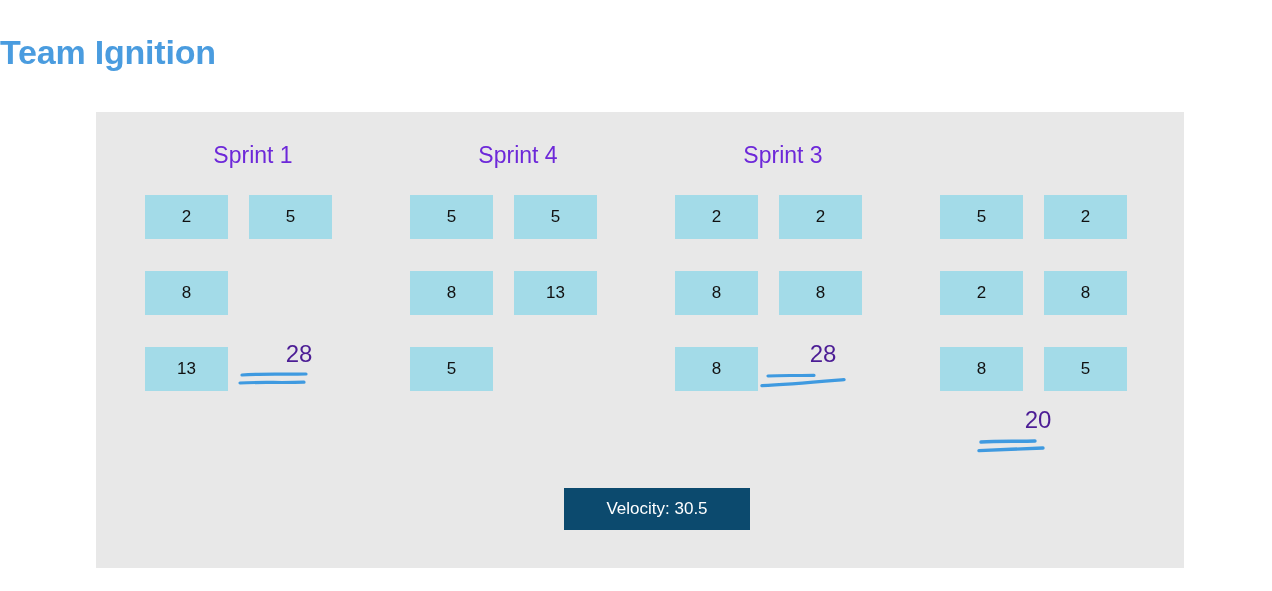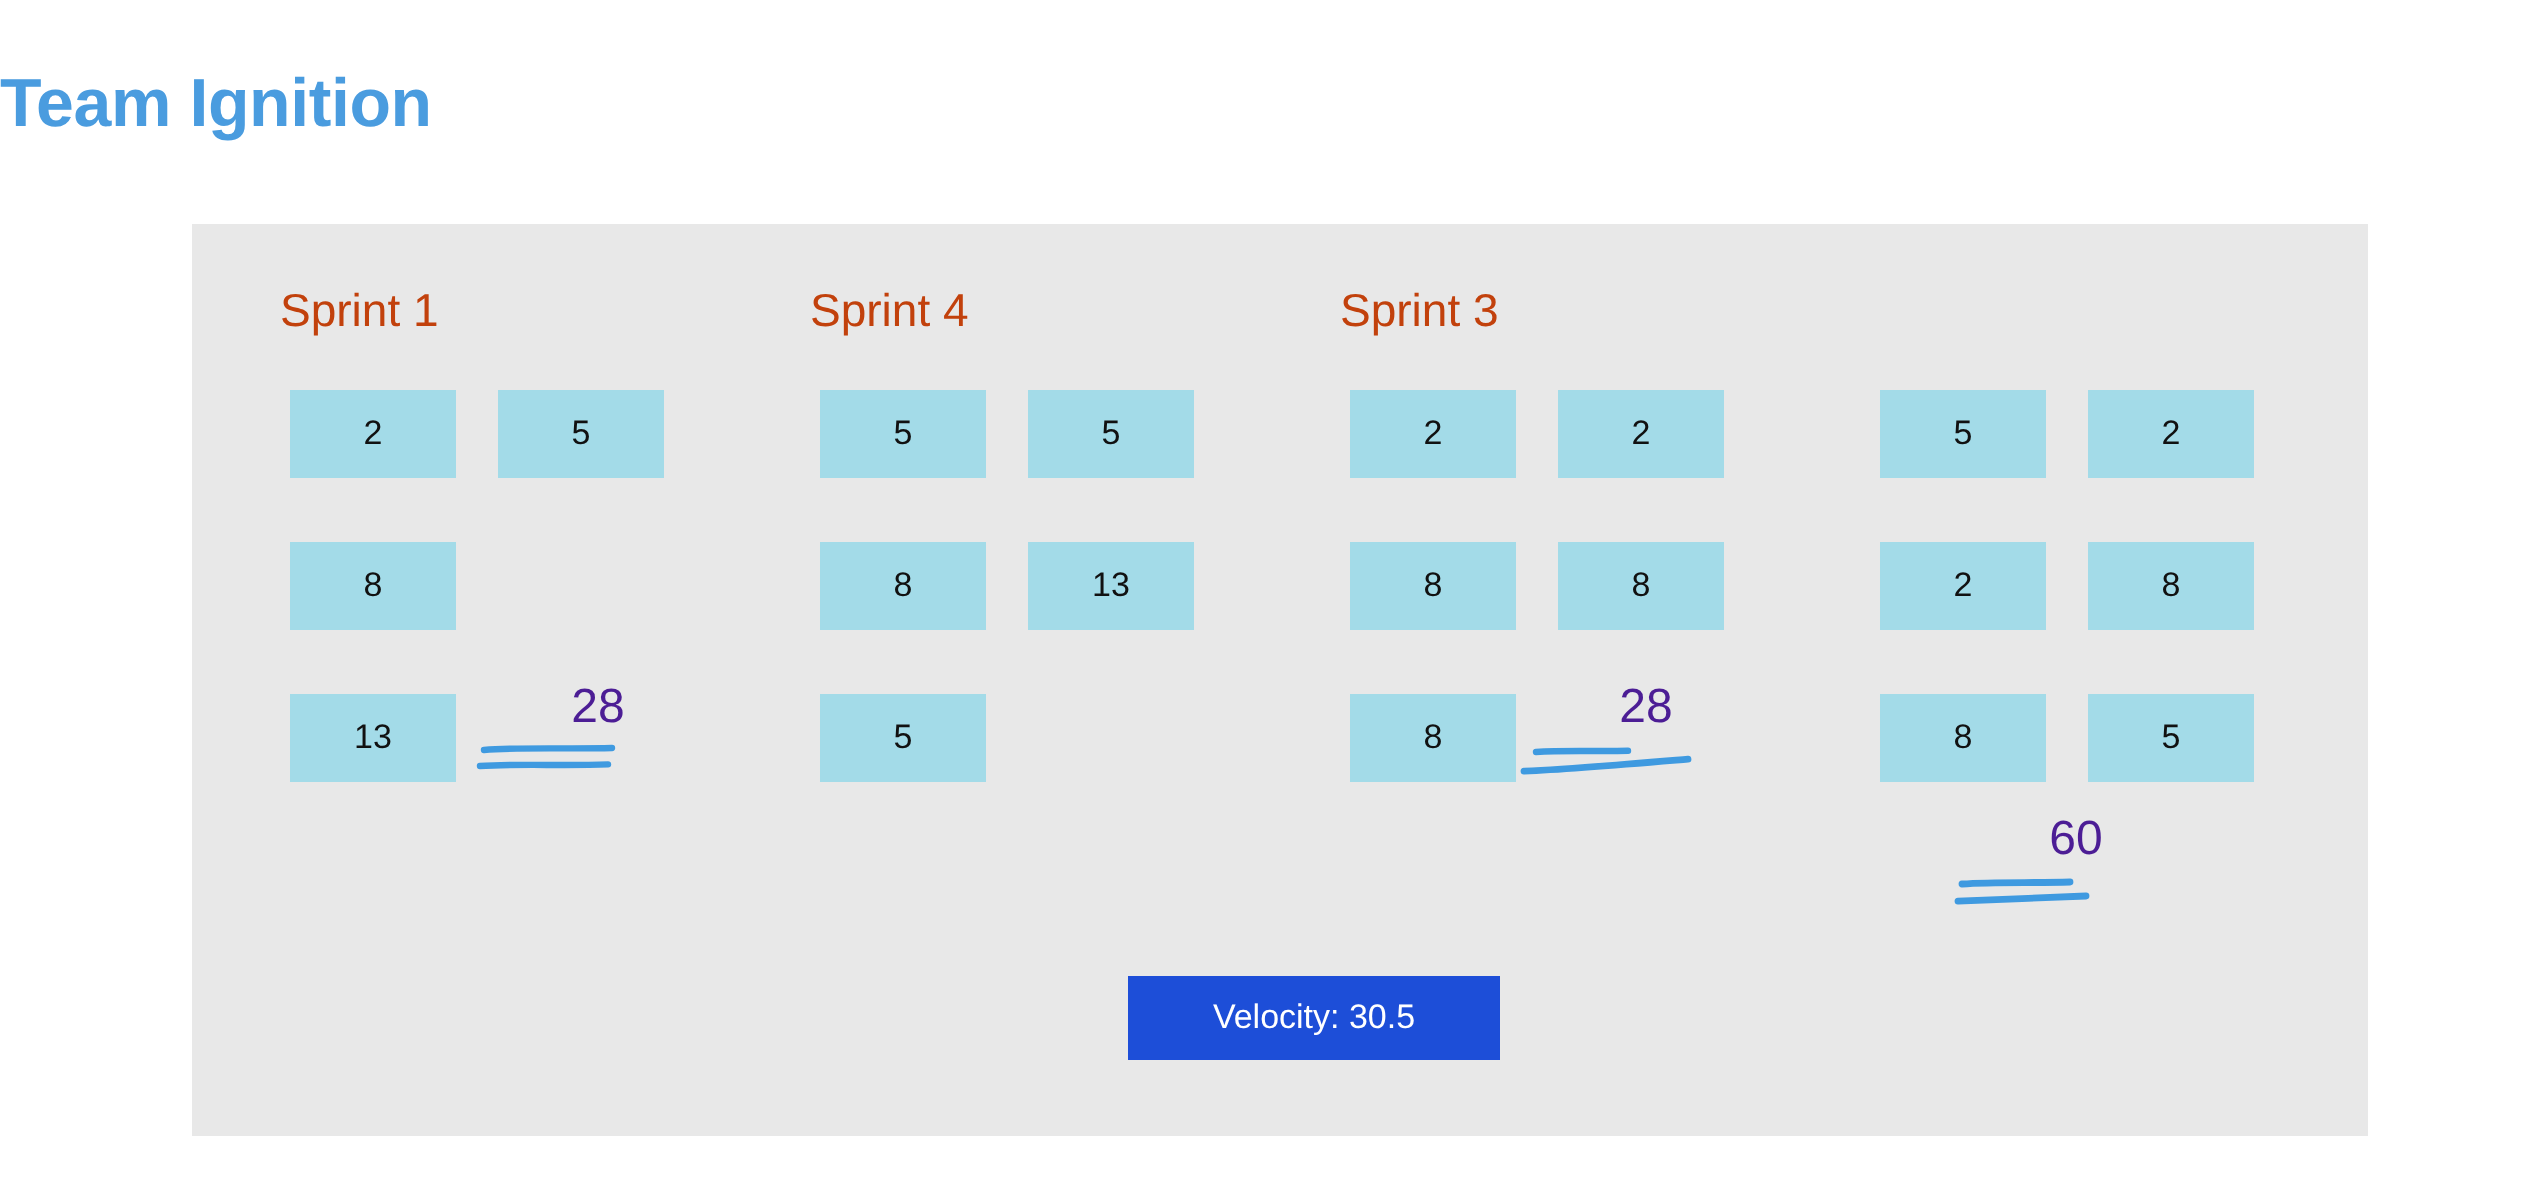--- a/index.html
+++ b/index.html
@@ -41,24 +41,25 @@
     height: 456px;
   }
   .col-0 { left: 32px; }
   .col-1 { left: 297px; }
   .col-2 { left: 562px; }
   .col-3 { left: 827px; }
 
   .sprint-header {
     position: absolute;
     top: 30px;
-    left: 12px;
+    left: 0;
     width: 250px;
+    text-align: center;
     font-size: 23px;
-    color: #c2410c;
+    color: #6d28d9;
     font-weight: normal;
   }
   .card {
     position: absolute;
     width: 83px;
     height: 44px;
     background: #a3dbe8;
     color: #111111;
     font-size: 17px;
     display: flex;
@@ -93,21 +94,21 @@
   .total-b { left: 116px; top: 226px; }
   .total-c { left: 110px; top: 228px; }
   .total-d { left: 60px; top: 294px; }
 
   #velocity-badge {
     position: absolute;
     left: 468px;
     top: 376px;
     width: 186px;
     height: 42px;
-    background: #1d4ed8;
+    background: #0c4a6e;
     color: #ffffff;
     font-size: 17px;
     display: flex;
     align-items: center;
     justify-content: center;
   }
 </style>
 </head>
 <body>
 
@@ -156,21 +157,21 @@
   </div>
 
   <div class="sprint-column col-3">
     <div class="card left row-0">5</div>
     <div class="card right row-0">2</div>
     <div class="card left row-1">2</div>
     <div class="card right row-1">8</div>
     <div class="card left row-2">8</div>
     <div class="card right row-2">5</div>
     <div class="total total-d">
-      <span class="num">60</span>
+      <span class="num">20</span>
       <svg width="84" height="26" viewBox="0 0 84 26">
         <path d="M10 10 C26 8.8, 46 9.6, 64 9" stroke="#3f9ae0" stroke-width="3.4" fill="none" stroke-linecap="round"></path>
         <path d="M8 18.6 C28 17.6, 52 17, 72 16" stroke="#3f9ae0" stroke-width="3.4" fill="none" stroke-linecap="round"></path>
       </svg>
     </div>
   </div>
 
   <div id="velocity-badge">
     <span>Velocity: 30.5</span>
   </div>

